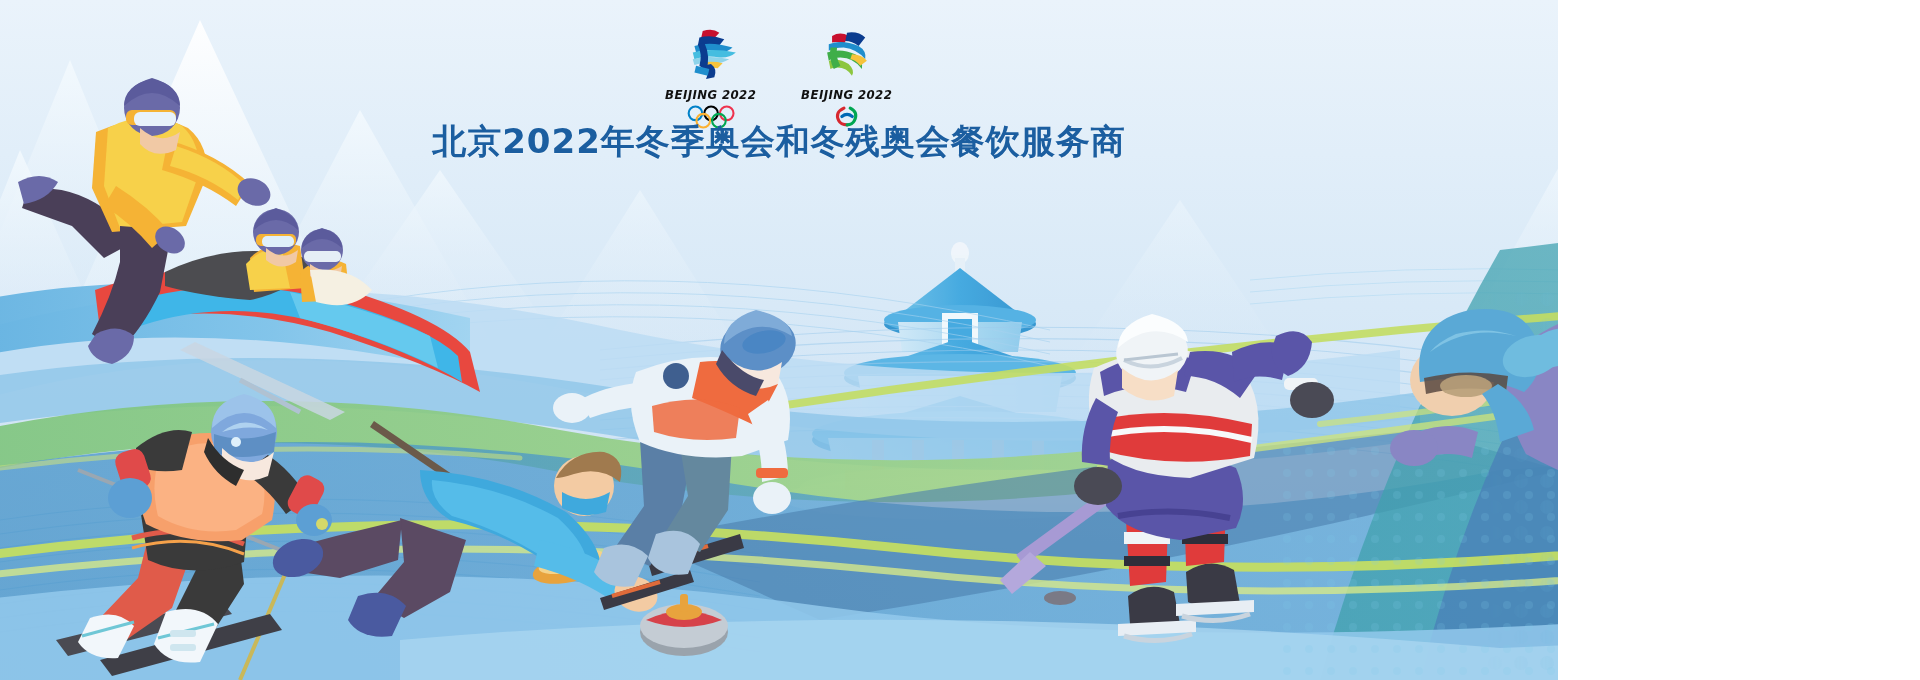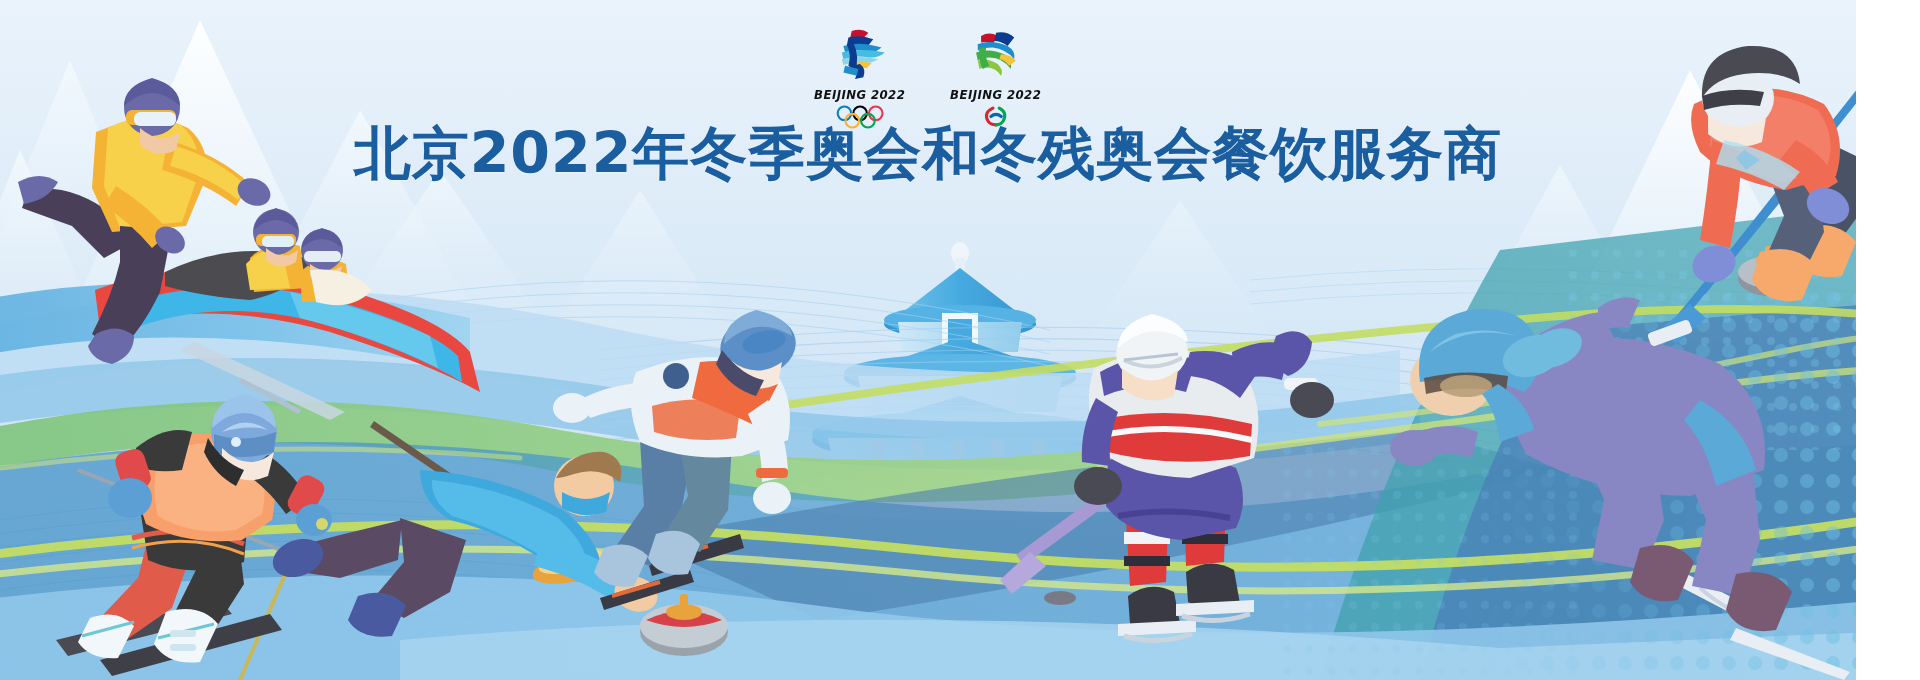--- a/index.html
+++ b/index.html
@@ -1,22 +1,23 @@
 <!DOCTYPE html>
 <html><head>
 <meta charset="utf-8">
 <style>
   html,body{margin:0;padding:0;background:#fff;}
   body{font-family:"Liberation Sans","DejaVu Sans",sans-serif;}
 
   #banner{
     position:relative;
-    width:1856px;height:680px;
+    width:1528px;height:680px;
     overflow:hidden;
     background:linear-gradient(175deg,#e8f1fa 0%,#d9e8f6 30%,#cfe2f4 55%,#c6dcf1 100%);
+    padding-left:30px;
   }
 
   .layer{position:absolute;top:0;left:0;width:1920px;height:680px;}
   .layer svg{display:block;width:1920px;height:680px;}
 
   
   #logos{
     position:absolute;left:0;right:0;top:26px;
     display:flex;justify-content:center;align-items:flex-start;gap:44px;
     z-index:40;
@@ -29,21 +30,21 @@
     letter-spacing:.4px;color:#111;margin-top:4px;white-space:nowrap;
     transform:scaleX(1.02);
   }
   .logo-emblem{height:24px;margin-top:3px;}
 
   
   #title{
     position:absolute;left:0;right:0;top:124px;
     text-align:center;z-index:45;
     font-family:"DejaVu Sans","Liberation Sans",sans-serif;
-    font-size:57px;line-height:1.05;
+    font-size:34px;line-height:1.05;
     font-weight:bold;
     color:#1b5ea0;
     letter-spacing:1px;
     text-shadow:0 1px 0 rgba(255,255,255,.35);
     white-space:nowrap;
   }
 </style>
 </head>
 <body>
 

